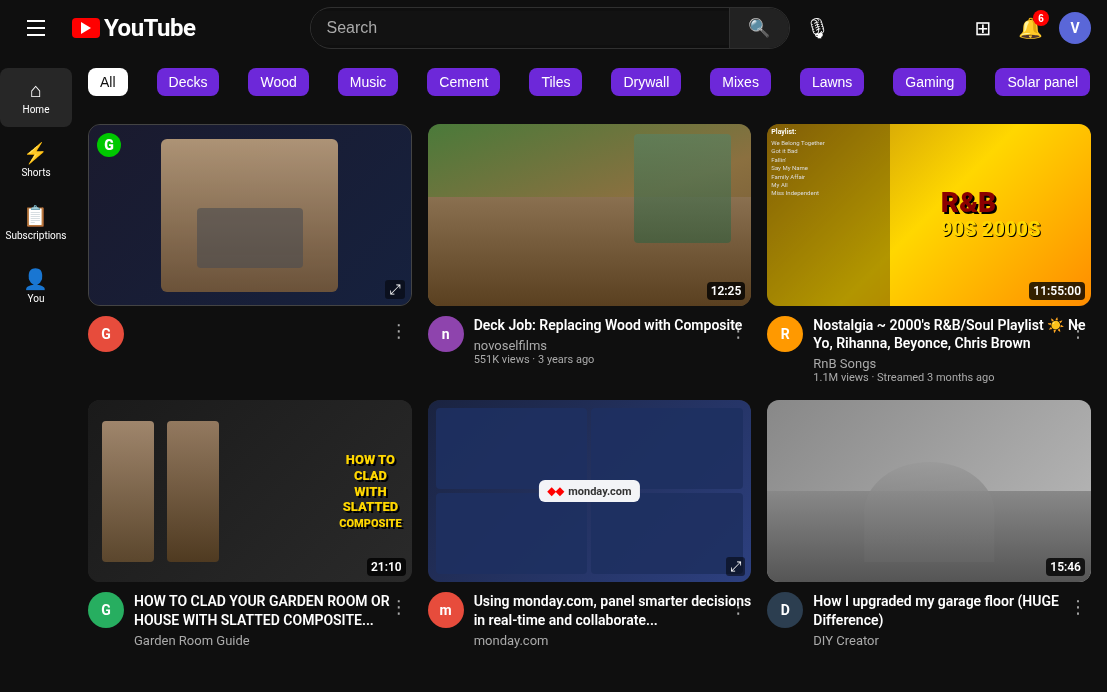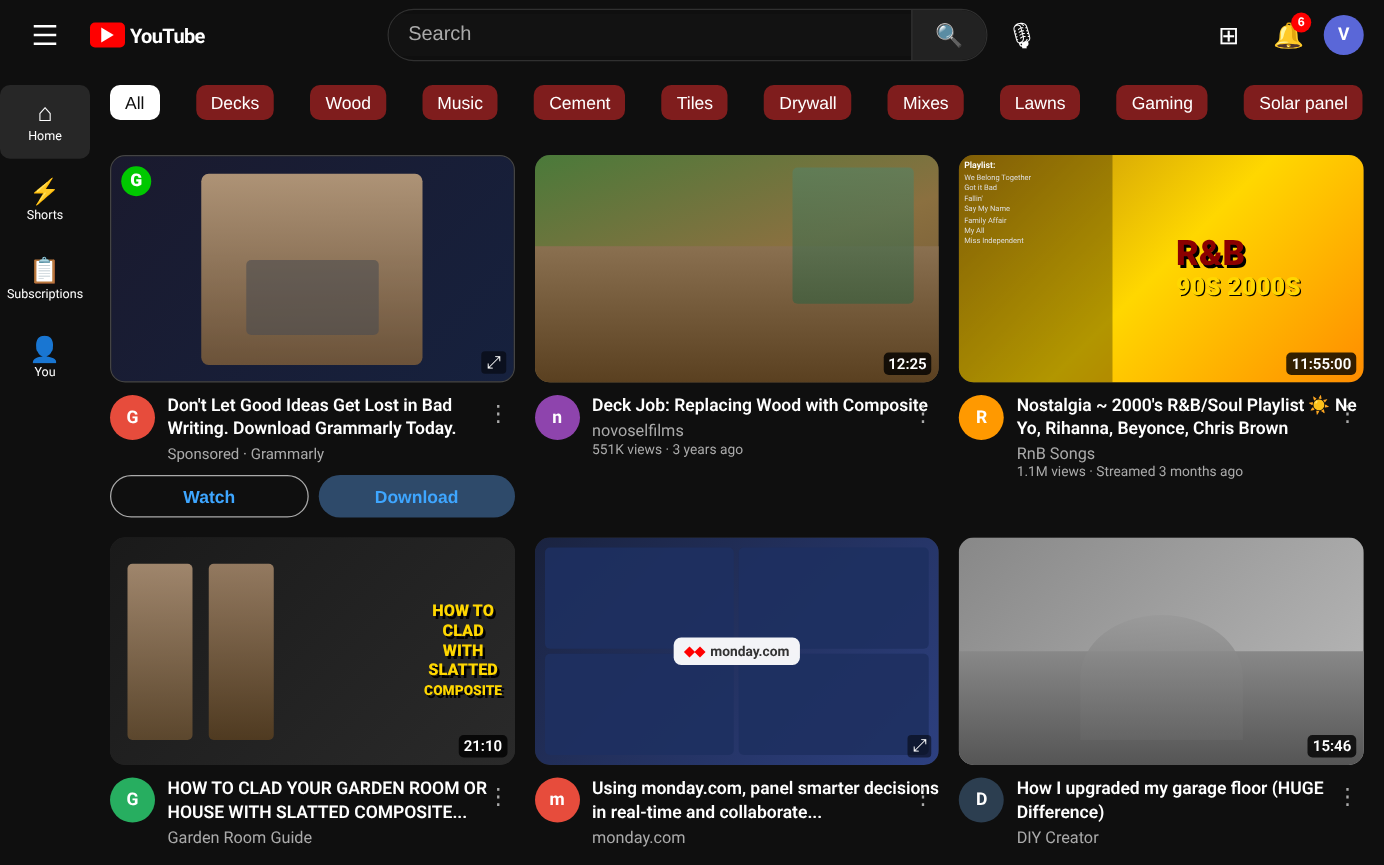--- a/index.html
+++ b/index.html
@@ -10,21 +10,21 @@
       display: flex; align-items: center; padding: 0 16px;
       height: 56px; background: #0f0f0f; position: fixed; top: 0; left: 0; right: 0; z-index: 100;
       gap: 8px;
     }
     .header-left { display: flex; align-items: center; gap: 16px; min-width: 200px; }
     .hamburger { display: flex; flex-direction: column; gap: 5px; cursor: pointer; padding: 8px; }
     .hamburger span { display: block; width: 18px; height: 2px; background: #fff; }
     .logo { display: flex; align-items: center; gap: 4px; cursor: pointer; }
     .logo-icon { background: #ff0000; border-radius: 4px; width: 28px; height: 20px; display: flex; align-items: center; justify-content: center; }
     .logo-icon::after { content: ''; border-left: 10px solid white; border-top: 6px solid transparent; border-bottom: 6px solid transparent; }
-    .logo-text { font-size: 16px; font-weight: 700; letter-spacing: -0.5px; color: #fff; text-align: right; }
+    .logo-text { font-size: 24px; font-weight: 700; letter-spacing: -0.5px; color: #fff; text-align: right; }
     .header-center { flex: 1; display: flex; align-items: center; justify-content: center; gap: 8px; }
     .search-bar { display: flex; align-items: center; border: 1px solid #303030; border-radius: 40px; overflow: hidden; max-width: 480px; flex: 1; }
     .search-input { flex: 1; background: #121212; border: none; outline: none; color: #fff; font-size: 16px; padding: 8px 16px; }
     .search-input::placeholder { color: #aaa; }
     .search-btn { background: #222; border: none; border-left: 1px solid #303030; padding: 0 18px; height: 40px; cursor: pointer; color: #aaa; font-size: 18px; }
     .mic-btn { background: #222; border: none; border-radius: 50%; width: 40px; height: 40px; cursor: pointer; color: #fff; font-size: 16px; display: flex; align-items: center; justify-content: center; }
     .header-right { display: flex; align-items: center; gap: 8px; min-width: 160px; justify-content: flex-end; }
     .icon-btn { background: none; border: none; cursor: pointer; color: #fff; font-size: 20px; width: 40px; height: 40px; border-radius: 50%; display: flex; align-items: center; justify-content: center; }
     .notif-btn { position: relative; }
     .notif-badge { position: absolute; top: 2px; right: 2px; background: #f00; border-radius: 50%; width: 16px; height: 16px; font-size: 10px; display: flex; align-items: center; justify-content: center; font-weight: 700; }
@@ -43,21 +43,21 @@
 
     
     .filter-bar {
       position: fixed; top: 56px; left: 72px; right: 0; height: 52px;
       display: flex; align-items: center; gap: 29px; padding: 0 16px;
       background: #0f0f0f; overflow-x: auto; z-index: 98;
     }
     .filter-bar::-webkit-scrollbar { display: none; }
     .chip { padding: 6px 12px; border-radius: 8px; font-size: 14px; cursor: pointer; white-space: nowrap; border: none; font-weight: 500; }
     .chip.active { background: #fff; color: #0f0f0f; }
-    .chip.inactive { background: #7f1d1d; color: #fff; }
+    .chip.inactive { background: #6d28d9; color: #fff; }
 
     
     .main { margin-top: 108px; margin-left: 72px; padding: 16px; }
     .video-grid { display: grid; grid-template-columns: repeat(3, 1fr); gap: 16px; }
     
     
     .video-card { cursor: pointer; }
     .thumb-wrap { position: relative; border-radius: 12px; overflow: hidden; background: #272727; aspect-ratio: 16/9; }
     .duration { position: absolute; bottom: 6px; right: 6px; background: rgba(0,0,0,0.8); color: #fff; font-size: 12px; font-weight: 600; padding: 2px 4px; border-radius: 4px; }
     .expand-icon { position: absolute; bottom: 6px; right: 6px; color: #fff; font-size: 14px; background: rgba(0,0,0,0.5); border-radius: 3px; padding: 1px 4px; }
@@ -166,31 +166,21 @@
         <div class="thumb-bg thumb-grammarly" style="height:100%;">
           <div style="width:55%;height:85%;background:linear-gradient(180deg,#c8a882,#7a5c3a);border-radius:6px;opacity:0.85;display:flex;align-items:flex-end;justify-content:center;padding-bottom:4px;">
             <div style="width:60%;height:40%;background:#555;border-radius:4px;opacity:0.6;margin-bottom:20px;"></div>
           </div>
           <div style="position:absolute;top:8px;left:8px;background:#00c800;border-radius:50%;width:24px;height:24px;display:flex;align-items:center;justify-content:center;font-weight:900;font-size:14px;color:#fff;">G</div>
         </div>
         <span class="expand-icon">⤢</span>
       </div>
       <div class="video-meta">
         <div class="channel-avatar channel-g">G</div>
-        <div class="video-info">
-          <div class="video-title">Don't Let Good Ideas Get Lost in Bad Writing. Download Grammarly Today.</div>
-          <div class="sponsored-label">
-            <span>Sponsored</span> · <span>Grammarly</span>
-          </div>
-        </div>
-        <button class="more-btn">⋮</button>
-      </div>
-      <div class="ad-actions">
-        <button class="watch-btn">Watch</button>
-        <button class="download-btn">Download</button>
+        <button class="more-btn">⋮</button>
       </div>
     </div>
 
     <div class="video-card">
       <div class="thumb-wrap">
         <div class="thumb-bg" style="background:linear-gradient(160deg,#4a7a3a,#8b7040,#6a5030);height:100%;">
           <div style="position:absolute;bottom:0;left:0;right:0;height:60%;background:linear-gradient(0deg,#5a4020,#8a7050);"></div>
           <div style="position:absolute;top:10px;right:20px;width:30%;height:60%;background:linear-gradient(180deg,#5a8060,#3a6040);border-radius:4px;opacity:0.7;"></div>
         </div>
         <span class="duration">12:25</span>

